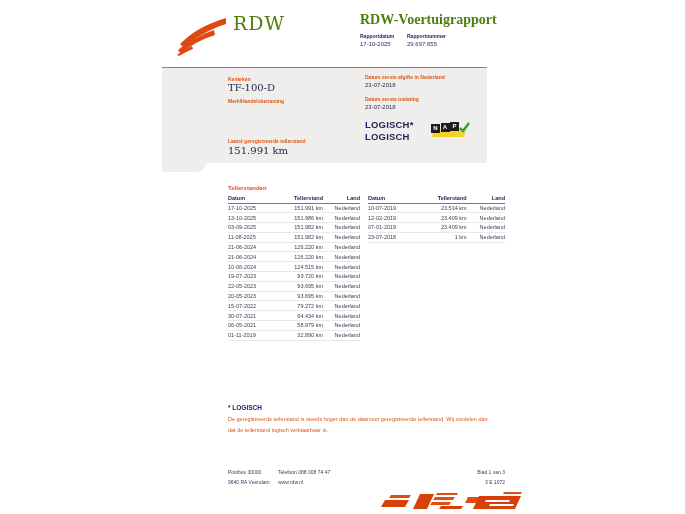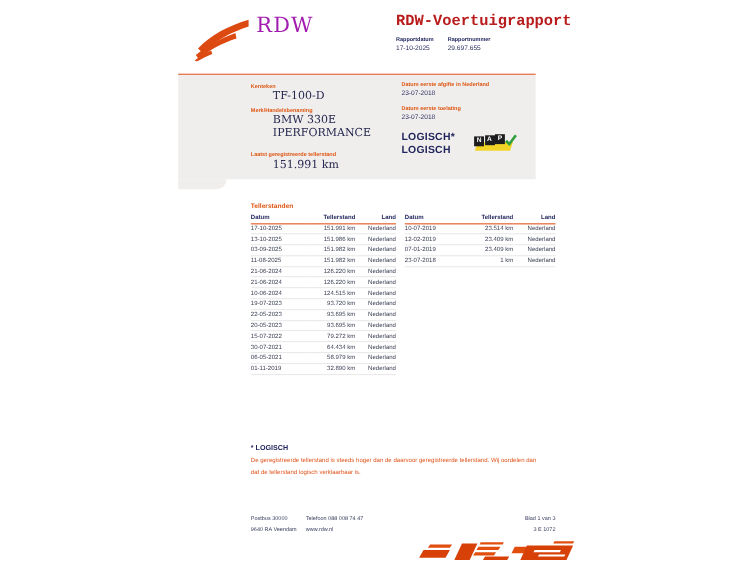--- a/index.html
+++ b/index.html
@@ -1,31 +1,31 @@
 <!DOCTYPE html>
 <html><head>
 <meta charset="utf-8">
 <style>
   * { margin:0; padding:0; box-sizing:border-box; }
   html,body { width:685px; height:514px; background:#ffffff; font-family:"Liberation Sans", sans-serif; }
   .page { position:relative; width:685px; height:514px; background:#ffffff; overflow:hidden; }
 
   
   .logo-wing { position:absolute; left:176px; top:16px; width:52px; height:40px; }
-  .brand-text { position:absolute; left:233px; top:12px; font-family:"DejaVu Serif", serif; font-size:19px; color:#a21caf; letter-spacing:1px; }
-  .report-title { position:absolute; left:360px; top:12px; font-family:Liberation Mono, monospace; font-size:14px; font-weight:bold; color:#b91c1c; }
+  .brand-text { position:absolute; left:233px; top:12px; font-family:"DejaVu Serif", serif; font-size:19px; color:#4d7c0f; letter-spacing:1px; }
+  .report-title { position:absolute; left:360px; top:12px; font-family:Liberation Serif, serif; font-size:14px; font-weight:bold; color:#4d7c0f; }
   .meta-label { position:absolute; top:33px; font-size:5px; font-weight:bold; color:#22265e; }
   .meta-value { position:absolute; top:41px; font-size:6px; color:#2a2d5e; }
   .ml1 { left:360px; } .ml2 { left:407px; }
 
   
   .panel { position:absolute; left:162px; top:67px; width:325px; height:96px; background:#f0eeed; border-top:1.5px solid #e6602c; }
   .panel-tab { position:absolute; left:162px; top:163px; width:44px; height:9px; background:#f0eeed; border-bottom-right-radius:9px; }
   .lbl { position:absolute; font-size:5px; font-weight:bold; color:#dd5714; }
-  .val-serif { position:absolute; font-family:"DejaVu Serif", serif; font-size:10px; color:#26284f; line-height:11.5px;margin-left:20px; }
+  .val-serif { position:absolute; font-family:"DejaVu Serif", serif; font-size:10px; color:#26284f; line-height:11.5px; }
   .val-sans { position:absolute; font-size:6px; color:#2a2d5e; }
   .oordeel { position:absolute; left:365px; top:119px; font-size:9.5px; font-weight:bold; color:#22265e; line-height:12px; letter-spacing:0.2px; }
 
   
   .nap { position:absolute; left:431px; top:121px; width:40px; height:19px; }
   .nap-yellow { position:absolute; left:2px; top:8px; width:32px; height:8px; background:#f2d428; transform:skewX(-18deg); }
   .nap-box { position:absolute; width:9px; height:9px; background:#1d1d1f; color:#ffffff; font-size:6px; font-weight:bold; text-align:center; line-height:9px; }
   .nap-n { left:0px; top:3px; } .nap-a { left:9.5px; top:2px; } .nap-p { left:19px; top:1px; }
   .nap-check { position:absolute; left:27px; top:0px; width:13px; height:13px; }
 
@@ -66,21 +66,20 @@
   <div class="meta-label ml2">Rapportnummer</div>
   <div class="meta-value ml1">17-10-2025</div>
   <div class="meta-value ml2">29.697.655</div>
 
   <div class="panel"></div>
   <div class="panel-tab"></div>
 
   <div class="lbl" style="left:228px; top:76px;">Kenteken</div>
   <div class="val-serif" style="left:228px; top:82px;">TF-100-D</div>
   <div class="lbl" style="left:228px; top:98px;">Merk/Handelsbenaming</div>
-  <div class="val-serif" style="left:228px; top:104px; width:112px;">BMW 330E IPERFORMANCE</div>
   <div class="lbl" style="left:228px; top:138px;">Laatst geregistreerde tellerstand</div>
   <div class="val-serif" style="left:228px; top:145px;">151.991 km</div>
 
   <div class="lbl" style="left:365px; top:74px;">Datum eerste afgifte in Nederland</div>
   <div class="val-sans" style="left:365px; top:82px;">23-07-2018</div>
   <div class="lbl" style="left:365px; top:96px;">Datum eerste toelating</div>
   <div class="val-sans" style="left:365px; top:104px;">23-07-2018</div>
 
   <div class="oordeel">
     <span>LOGISCH*</span><br>

